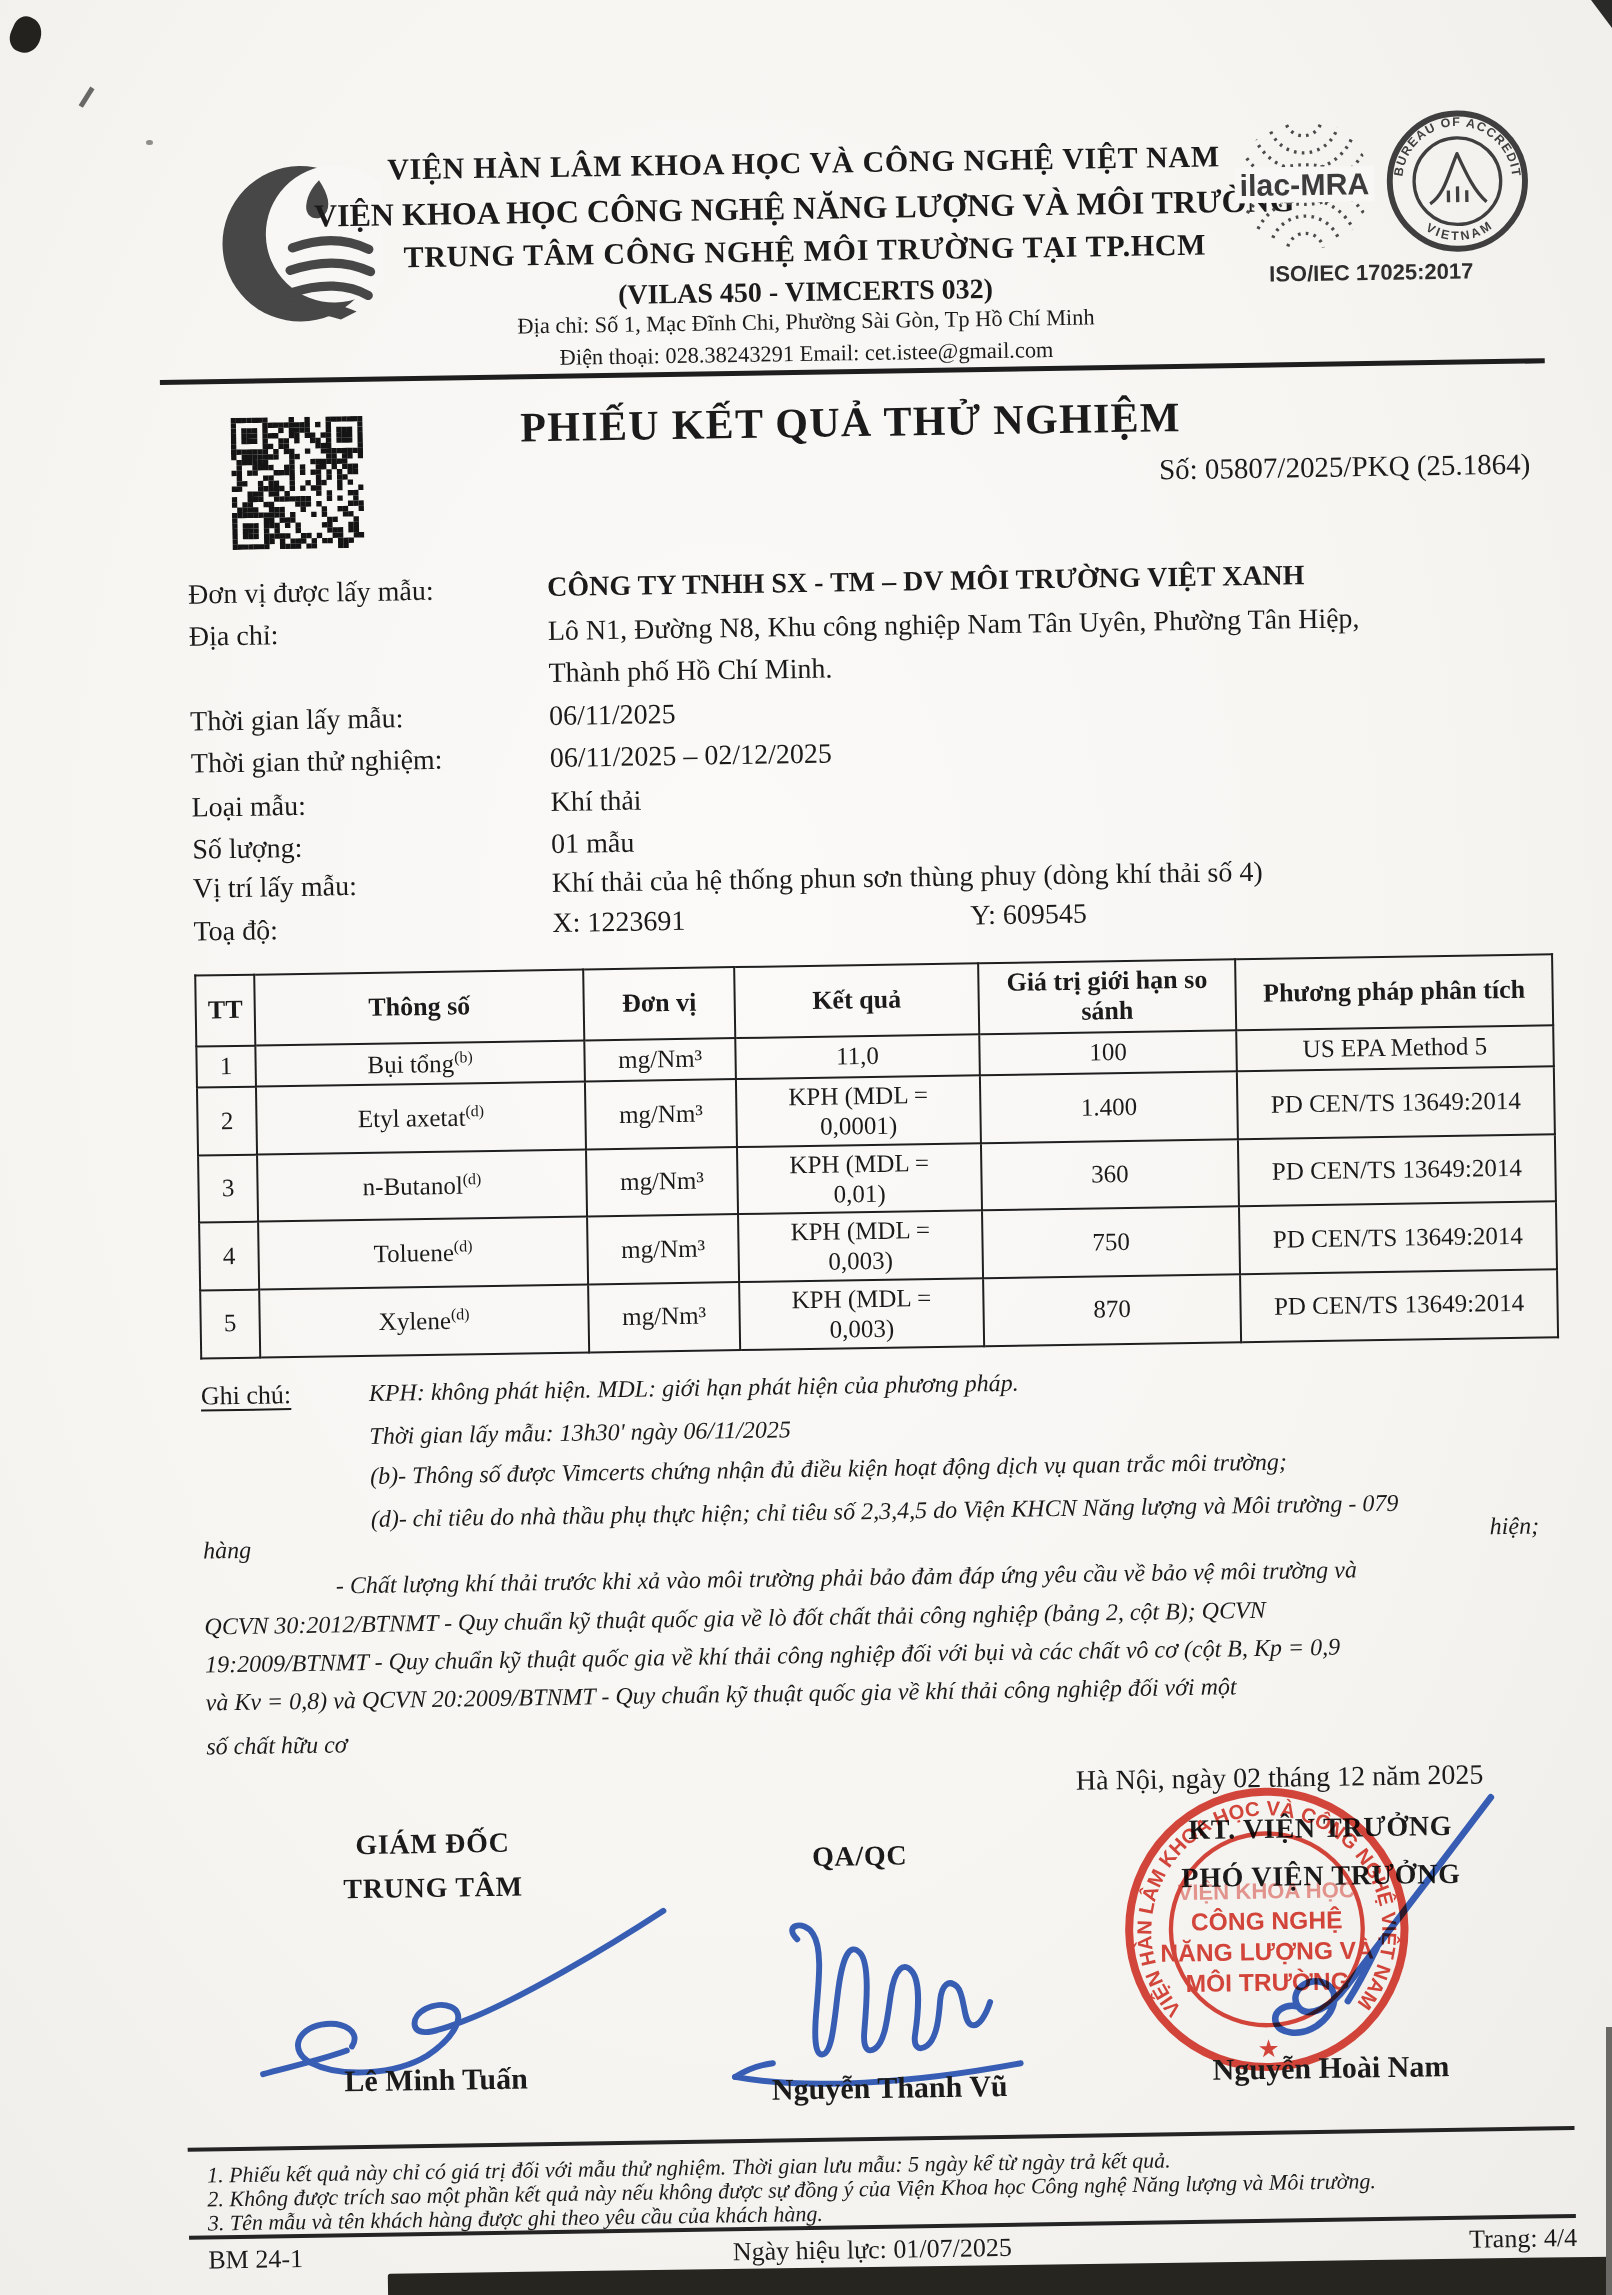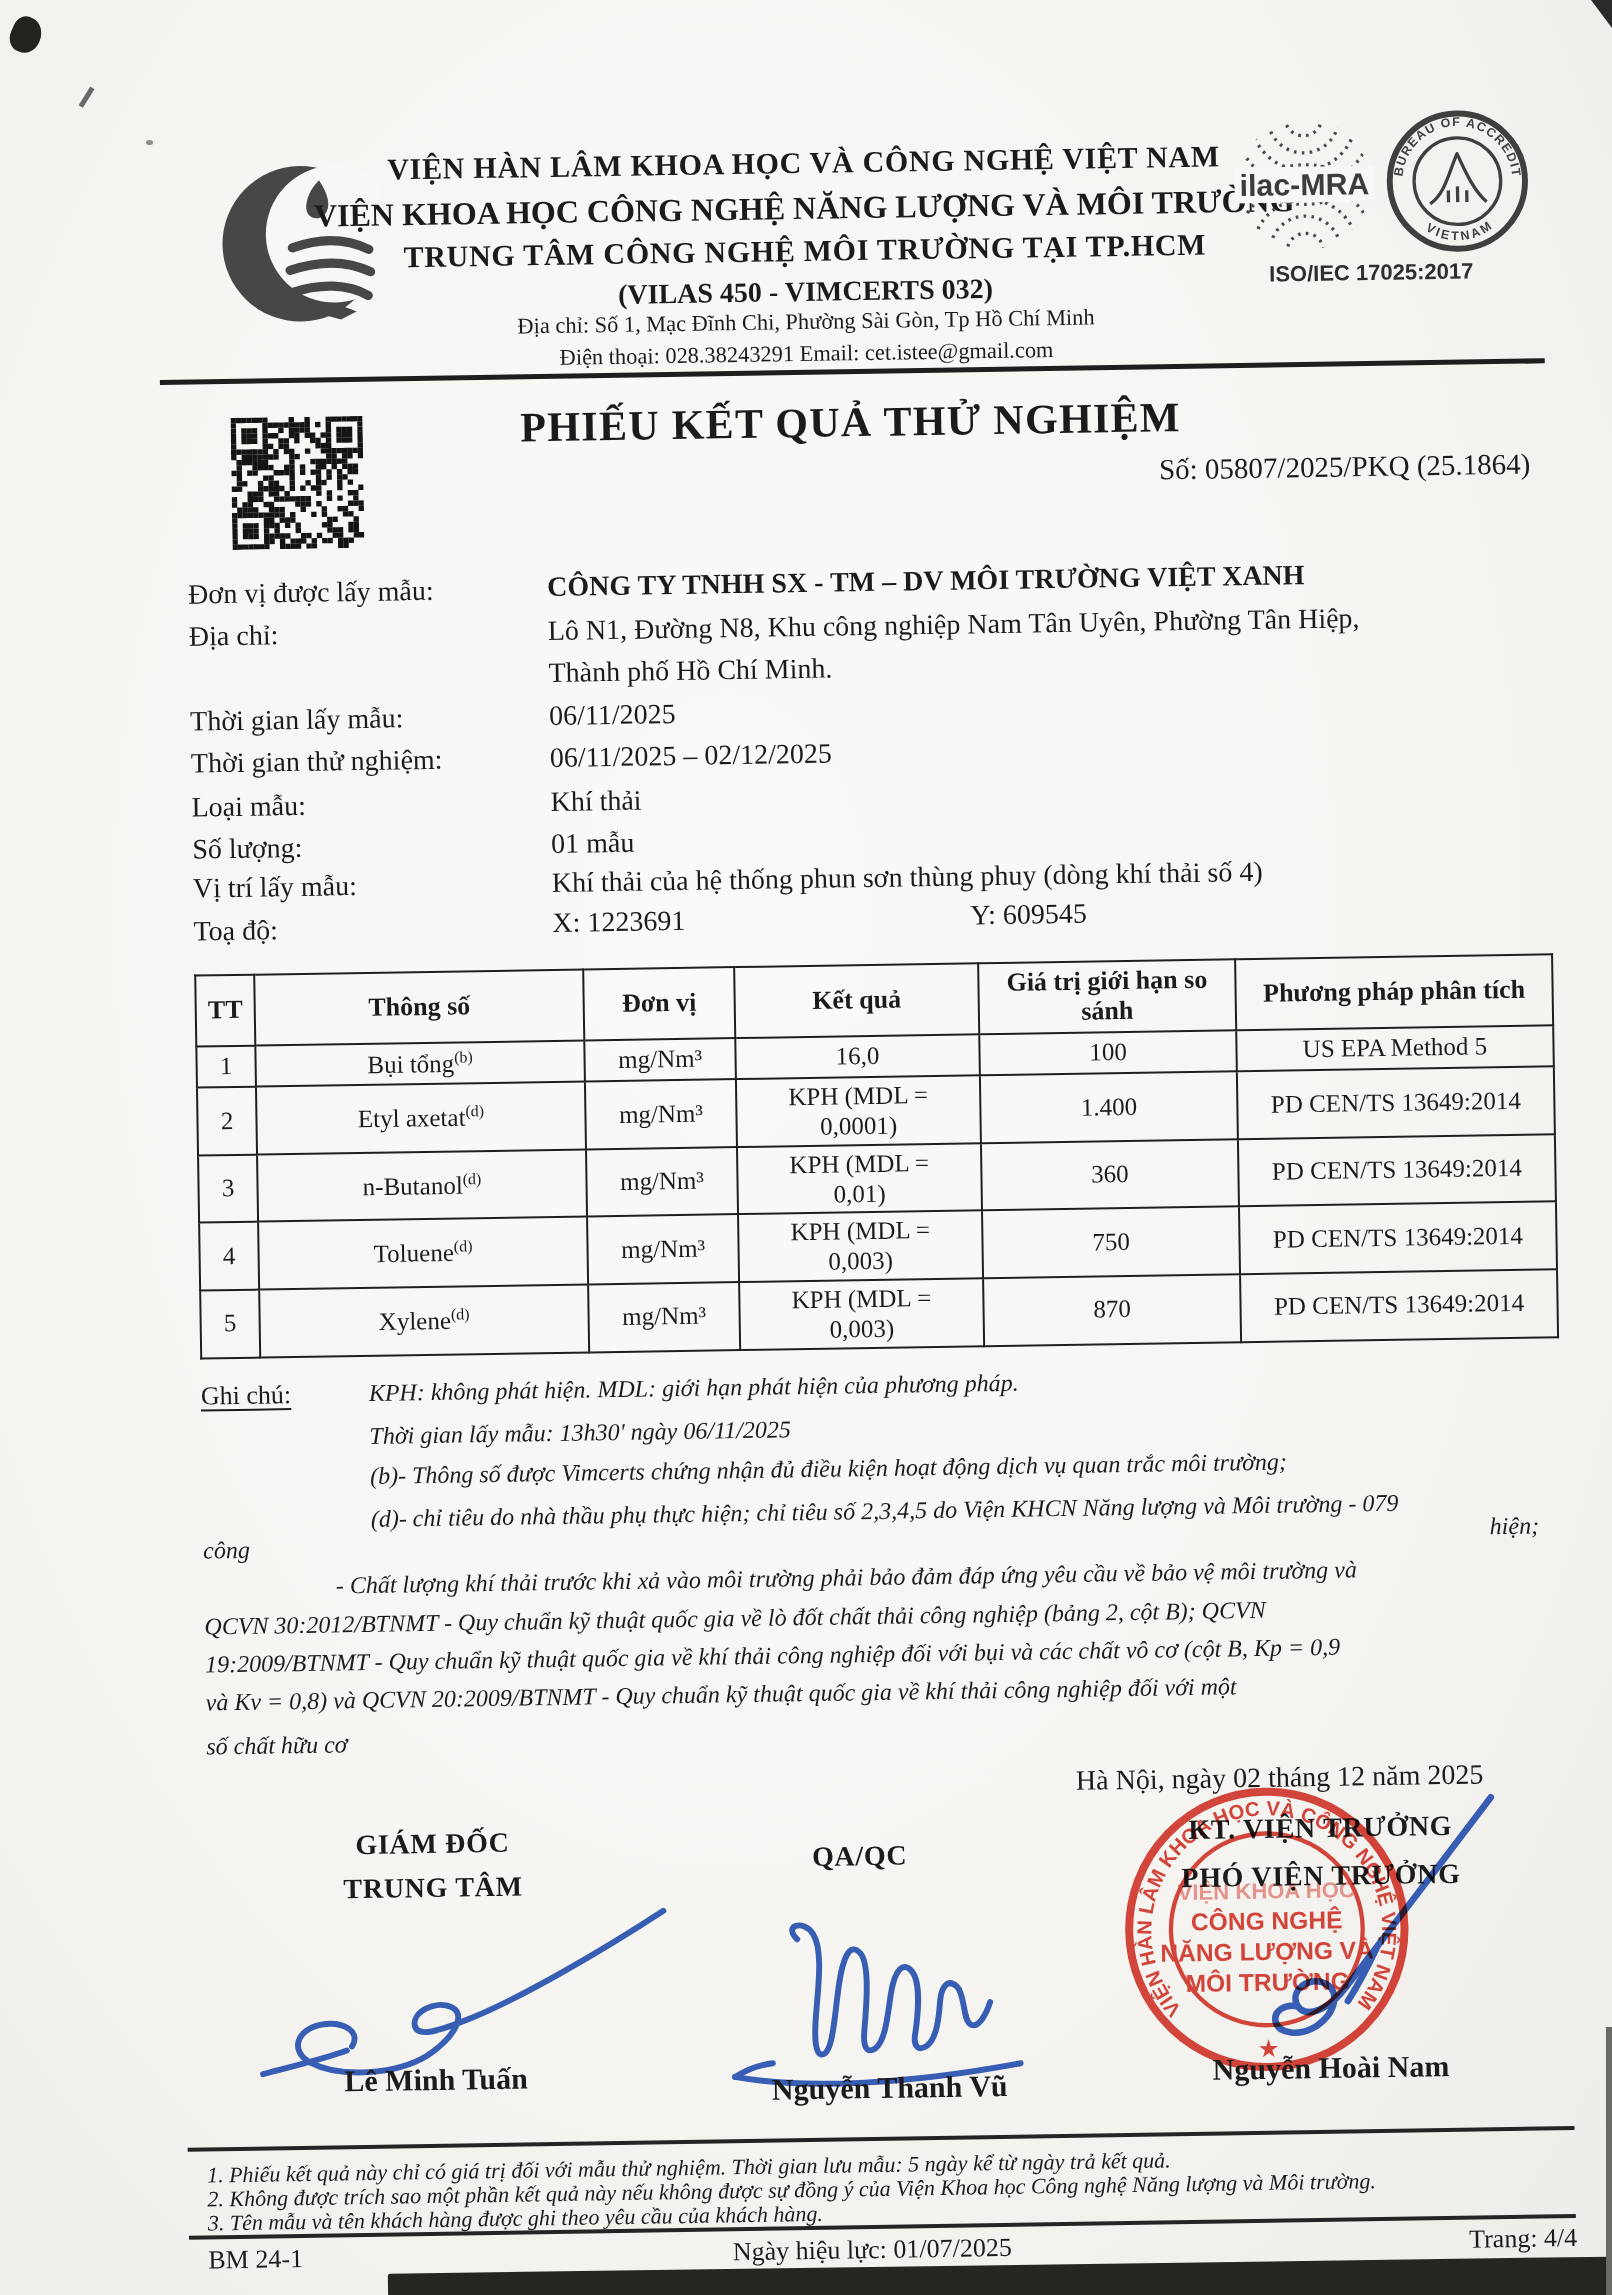--- a/index.html
+++ b/index.html
@@ -501,21 +501,21 @@
       <th>Thông số</th>
       <th>Đơn vị</th>
       <th>Kết quả</th>
       <th>Giá trị giới hạn so sánh</th>
       <th>Phương pháp phân tích</th>
     </tr>
     <tr class="r1">
       <td>1</td>
       <td><span>Bụi tổng</span><sup>(b)</sup></td>
       <td>mg/Nm³</td>
-      <td><span class="res-inner">16,0</span></td>
+      <td><span class="res-inner">11,0</span></td>
       <td>100</td>
       <td>US EPA Method 5</td>
     </tr>
     <tr class="rx">
       <td>2</td>
       <td><span>Etyl axetat</span><sup>(d)</sup></td>
       <td>mg/Nm³</td>
       <td><span class="res-inner">KPH (MDL = 0,0001)</span></td>
       <td>1.400</td>
       <td>PD CEN/TS 13649:2014</td>
@@ -545,21 +545,21 @@
       <td>PD CEN/TS 13649:2014</td>
     </tr>
   </tbody>
       </table>
 
   <div class="abs gclabel nw" style="left:197px;top:1372px">Ghi chú:</div>
   <div class="abs note nw" style="left:365px;top:1373px">KPH: không phát hiện. MDL: giới hạn phát hiện của phương pháp.</div>
   <div class="abs note nw" style="left:365px;top:1416px">Thời gian lấy mẫu: 13h30' ngày 06/11/2025</div>
   <div class="abs note nw" style="left:365px;top:1456px">(b)- Thông số được Vimcerts chứng nhận đủ điều kiện hoạt động dịch vụ quan trắc môi trường;</div>
   <div class="abs note nw" style="left:365px;top:1499px">(d)- chỉ tiêu do nhà thầu phụ thực hiện; chỉ tiêu số 2,3,4,5 do Viện KHCN Năng lượng và Môi trường - 079</div>
-  <div class="abs note nw" style="left:197px;top:1528px">công</div>
+  <div class="abs note nw" style="left:197px;top:1528px">hàng</div>
   <div class="abs note nw" style="left:1250px;top:1524px;width:283px;text-align:right">hiện;</div>
   <div class="abs note nw" style="left:329px;top:1565px">- Chất lượng khí thải trước khi xả vào môi trường phải bảo đảm đáp ứng yêu cầu  về bảo vệ môi trường và</div>
   <div class="abs note nw" style="left:197px;top:1604px">QCVN 30:2012/BTNMT - Quy chuẩn kỹ thuật quốc gia về lò đốt chất thải công nghiệp (bảng 2, cột B); QCVN</div>
   <div class="abs note nw" style="left:197px;top:1642px">19:2009/BTNMT - Quy chuẩn kỹ thuật quốc  gia về khí thải công nghiệp đối với bụi và các chất vô cơ (cột B, Kp = 0,9</div>
   <div class="abs note nw" style="left:197px;top:1680px">và Kv = 0,8) và QCVN 20:2009/BTNMT - Quy chuẩn kỹ thuật quốc gia về khí thải công nghiệp đối với một</div>
   <div class="abs note nw" style="left:197px;top:1706px;padding-top:18.4px">số chất hữu cơ</div>
 
   <div class="abs dateline nw" style="left:1066px;top:1769px">Hà Nội, ngày 02 tháng 12 năm 2025</div>
 
   <div class="abs ctr sigtitle nw" style="left:290px;top:1822px;width:263px">GIÁM ĐỐC</div>

